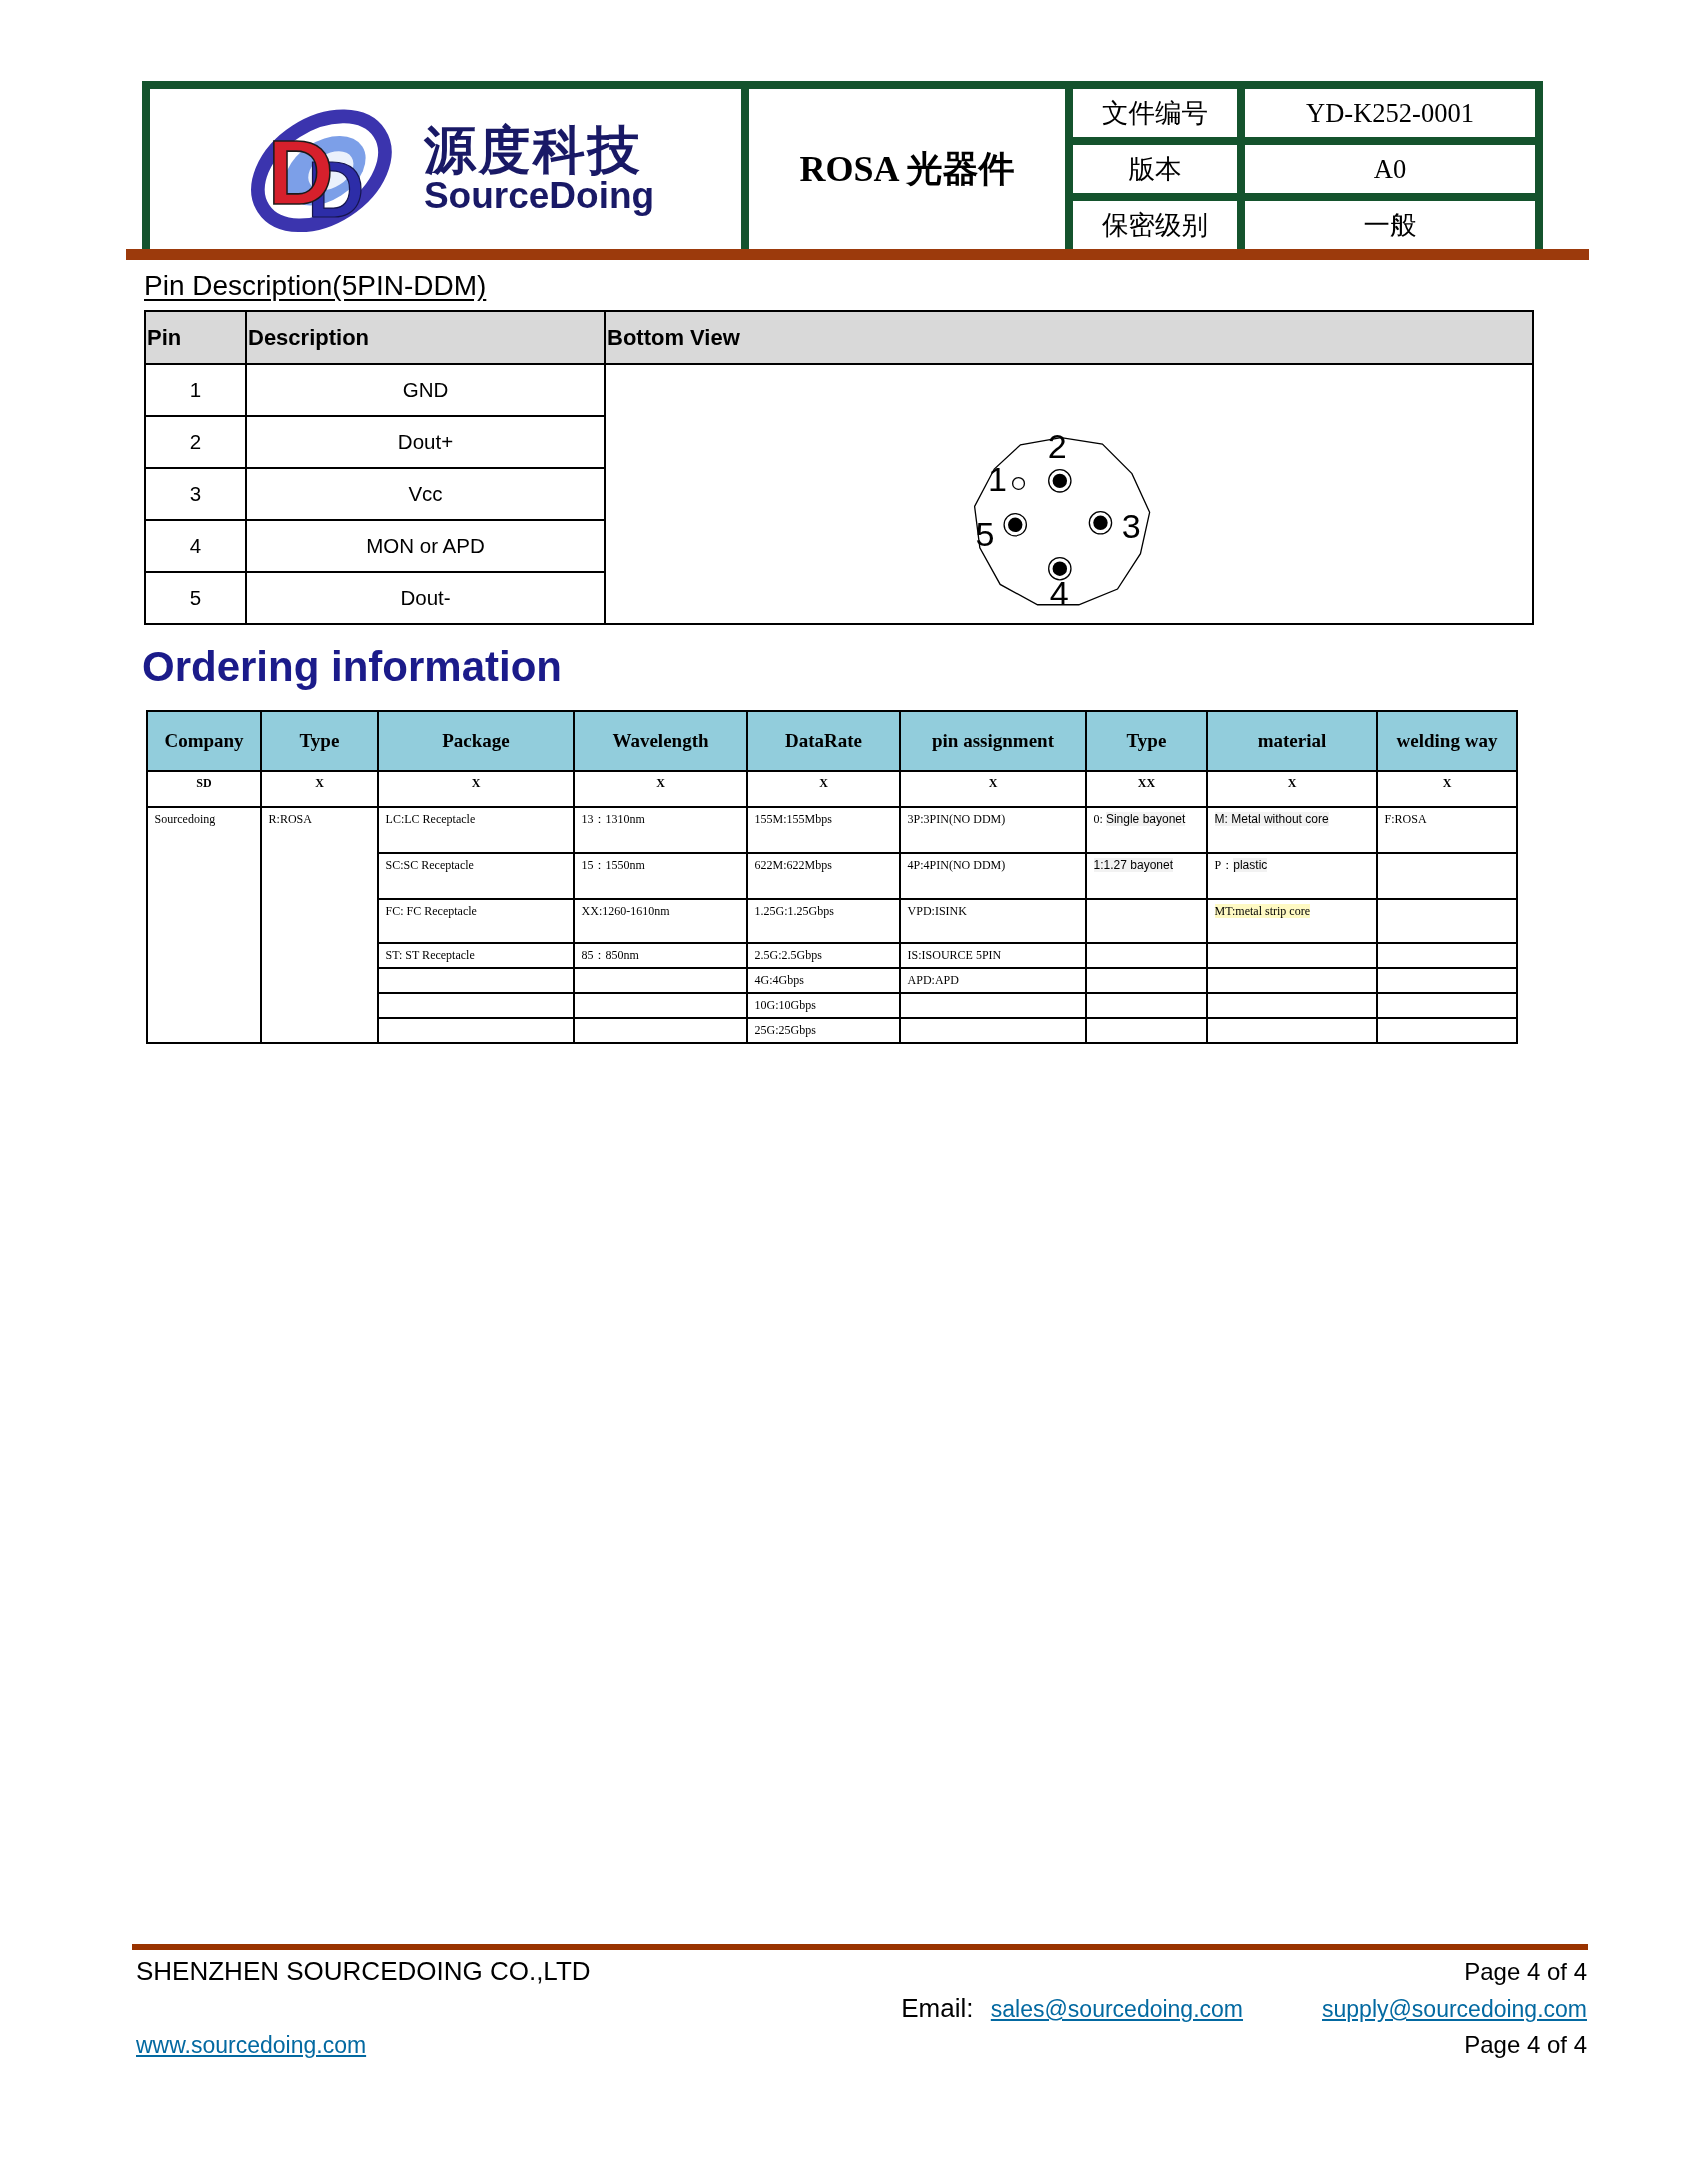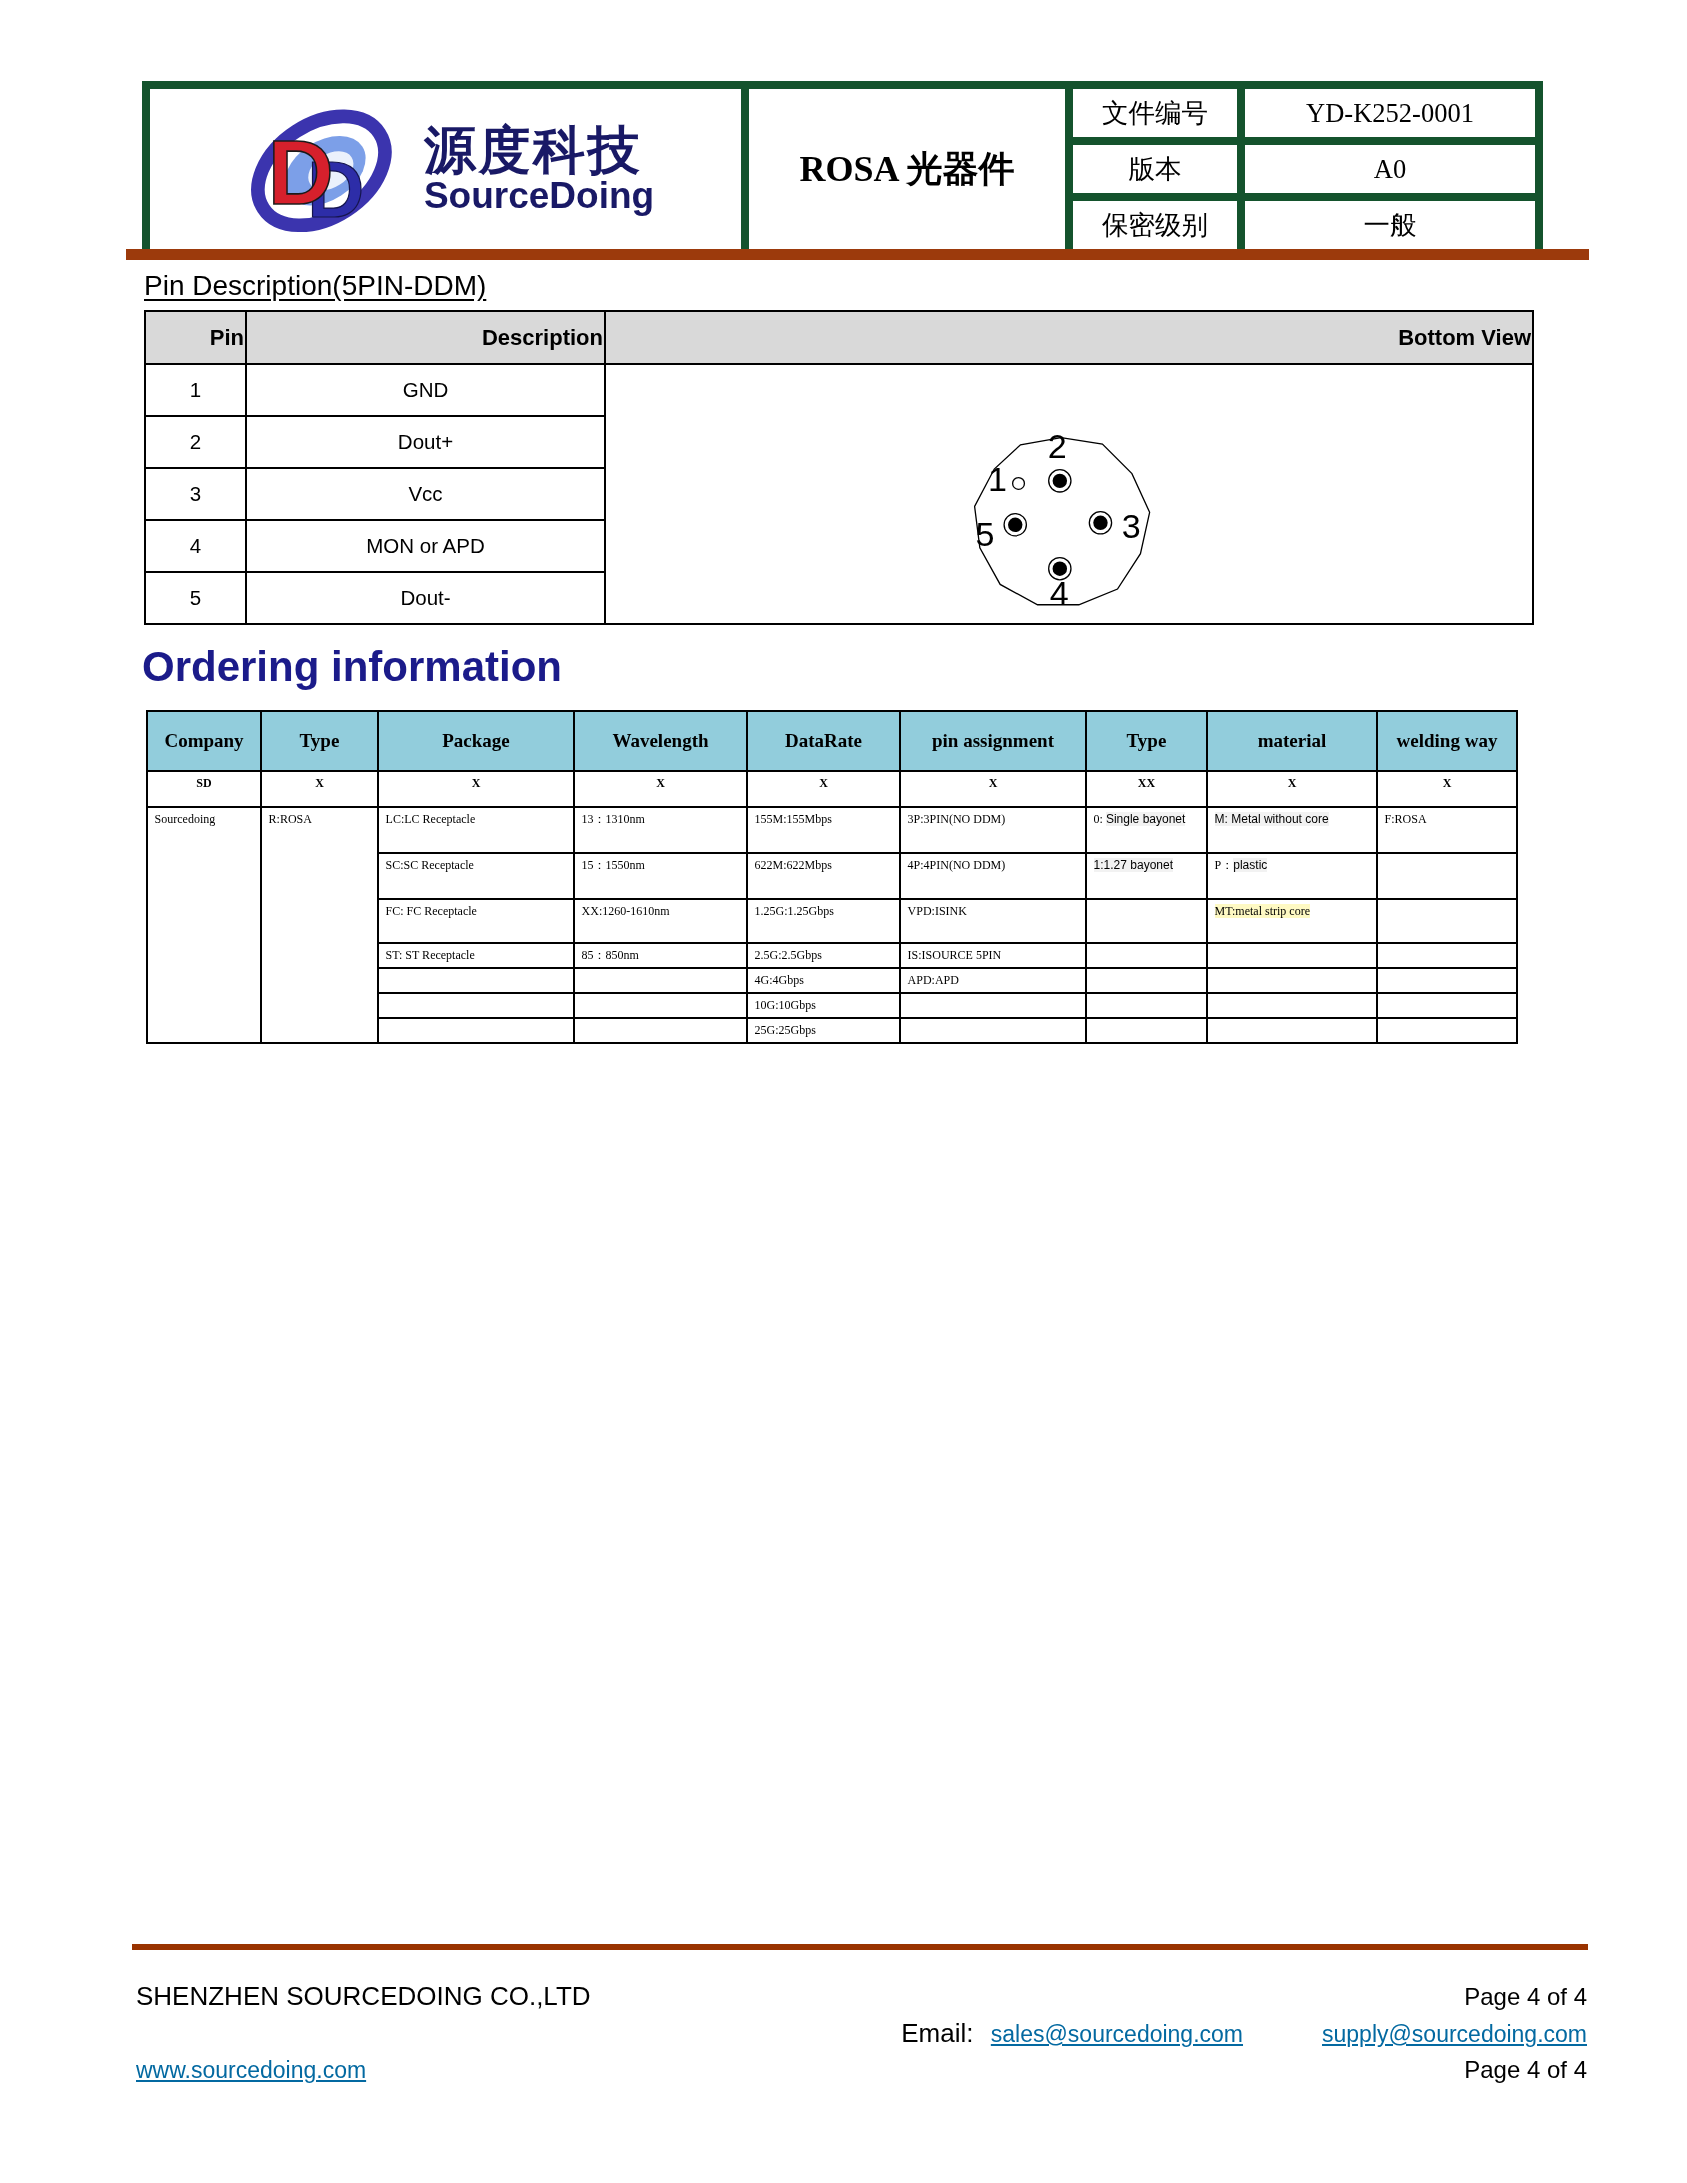--- a/index.html
+++ b/index.html
@@ -19,37 +19,37 @@
   .meta-label,.meta-value{font-family:"Liberation Serif",serif;font-size:26.5px;text-align:center;vertical-align:middle;}
 
   
   .top-bar{position:absolute;left:126px;top:249px;width:1463px;height:10.6px;background:#9C3A0C;}
   .footer-rule{position:absolute;left:132px;top:1944px;width:1456px;height:6px;background:#993300;}
 
   
   .pin-heading{position:absolute;left:144px;top:270px;font-size:28px;text-decoration:underline;text-underline-offset:4px;}
   .pin-table{position:absolute;left:144px;top:310px;width:1388px;}
   .pin-table th,.pin-table td{border:2px solid #000;}
-  .pin-table th{background:#D9D9D9;font-size:22px;font-weight:bold;text-align:right;vertical-align:middle;height:49px;}
+  .pin-table th{background:#D9D9D9;font-size:22px;font-weight:bold;text-align:left;vertical-align:middle;height:49px;}
   .pin-table td{font-size:20.5px;text-align:center;vertical-align:middle;height:48px;background:#fff;}
   .diagram-cell{vertical-align:top;padding:0;}
 
   
   .order-heading{position:absolute;left:142px;top:643px;font-size:42px;font-weight:bold;color:#1B1B8A;}
   .order-table{position:absolute;left:146px;top:710px;width:1371px;}
   .order-table th,.order-table td{border:2px solid #000;overflow:hidden;}
   .order-table th{background:#92CDDC;font-family:"Liberation Serif",serif;font-weight:bold;font-size:19px;text-align:center;vertical-align:middle;}
   .codes-row td{background:#92CDDC;font-family:"Liberation Serif",serif;font-weight:bold;font-size:19px;text-align:center;vertical-align:middle;}
   .order-table td{font-family:"Liberation Serif",serif;font-size:12px;vertical-align:top;padding:4px 6.6px;line-height:1.25;background:#fff;}
   .order-table td.blank{padding:0;}
   .hl{font-family:"Liberation Sans",sans-serif;background:#F2F2F2;}
   .hl-serif{background:#fef9c3;}
 
   
-  .footer-line{position:absolute;left:136px;width:1451px;display:flex;justify-content:space-between;align-items:baseline;margin-top:25px;}
+  .footer-line{position:absolute;left:136px;width:1451px;display:flex;justify-content:space-between;align-items:baseline;}
   .f1{top:1956px;font-size:26px;}
   .f2{top:1993px;font-size:26px;justify-content:flex-end;gap:8px;}
   .f3{top:2031px;font-size:24px;}
   .page-num{font-size:24px;}
   .link{color:#0369a1;text-decoration:underline;font-size:23px;}
   .email-gap{display:inline-block;width:63px;}
   .email-label{margin-right:9.3px;}
 </style>
 </head>
 <body>

